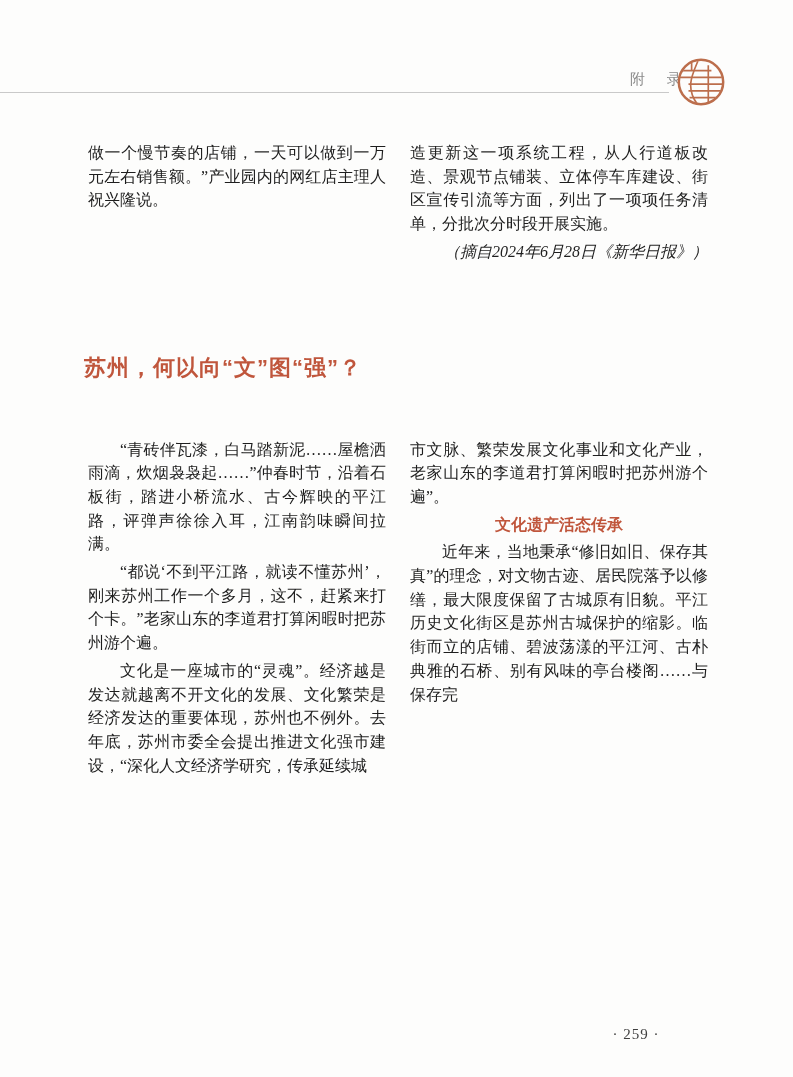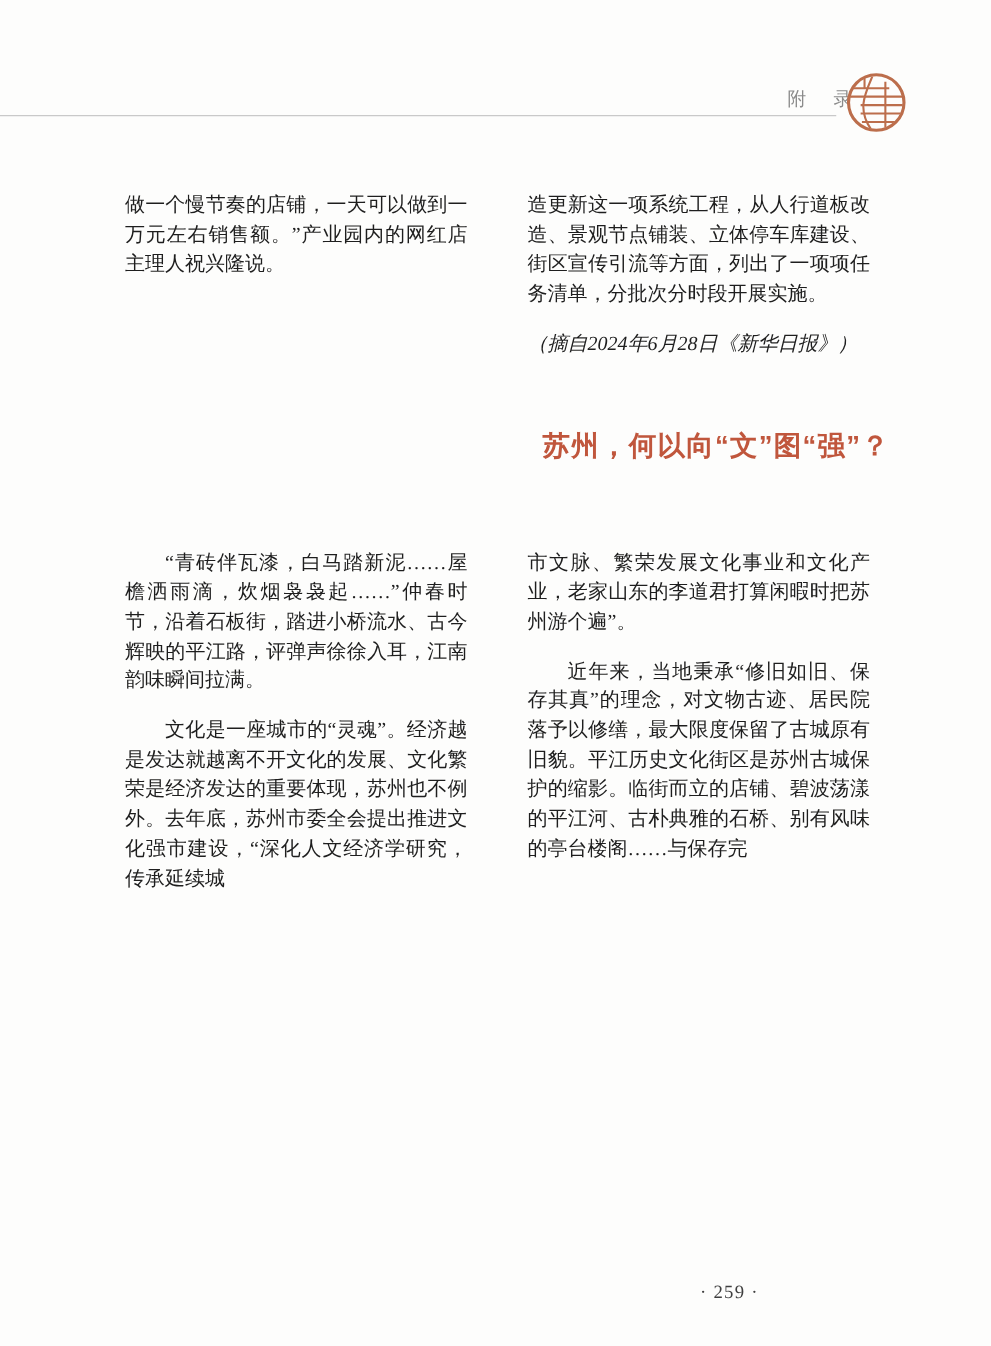--- a/index.html
+++ b/index.html
@@ -27,41 +27,41 @@
     width:50px; height:50px;
   }
 
   .content { position:absolute; left:84px; top:137px; width:628px; }
   .columns { display:flex; gap:16px; }
   .col {
     width:306px;
     font-size:16px; line-height:23.7px;
     text-align:justify;
   }
-  p.para { margin:16px; }
+  p.para { margin:4px; }
   p.para.indent { text-indent:2em; }
-  p.para.attribution { text-align:left; font-style:italic; margin-top:0; }
+  p.para.attribution { text-align:right; font-style:italic; margin-top:0; }
   p.para.subheading {
     text-align:center; text-indent:0;
     color:var(--accent); font-weight:bold;
     font-family:"Liberation Sans","DejaVu Sans",sans-serif;
   }
 
   .article-title {
-    margin:38px 0 51px 0;
-    text-align:right;
+    margin:85px 0 51px 0;
+    text-align:left;
     font-size:22px; font-weight:bold;
     letter-spacing:1px;
     color:var(--accent);
     font-family:"Liberation Sans","DejaVu Sans",sans-serif;
   }
 
   .page-number {
     position:absolute; top:1026px; left:560px; width:152px;
-    text-align:left;
+    text-align:center;
     font-size:15px; color:#3f3f3f; letter-spacing:1px;
   }
 </style>
 </head>
 <body>
 
 <div class="header-rule"></div>
 <div class="header-label">附 录</div>
 <svg class="seal" viewBox="0 0 48 48" aria-hidden="true">
   <defs>
@@ -92,23 +92,25 @@
         <p class="para">造更新这一项系统工程，从人行道板改造、景观节点铺装、立体停车库建设、街区宣传引流等方面，列出了一项项任务清单，分批次分时段开展实施。</p>
         <p class="para attribution">（摘自2024年6月28日《新华日报》）</p>
       </div>
   </div>
 
   <h1 class="article-title">苏州，何以向“文”图“强”？</h1>
 
   <div class="columns">
     <div class="col">
         <p class="para indent">“青砖伴瓦漆，白马踏新泥……屋檐洒雨滴，炊烟袅袅起……”仲春时节，沿着石板街，踏进小桥流水、古今辉映的平江路，评弹声徐徐入耳，江南韵味瞬间拉满。</p>
+        <p class="para indent">“都说‘不到平江路，就读不懂苏州’，刚来苏州工作一个多月，这不，赶紧来打个卡。”老家山东的李道君打算闲暇时把苏州游个遍。</p>
         <p class="para indent">文化是一座城市的“灵魂”。经济越是发达就越离不开文化的发展、文化繁荣是经济发达的重要体现，苏州也不例外。去年底，苏州市委全会提出推进文化强市建设，“深化人文经济学研究，传承延续城</p>
       </div>
     <div class="col">
         <p class="para">市文脉、繁荣发展文化事业和文化产业，老家山东的李道君打算闲暇时把苏州游个遍”。</p>
+        <p class="para subheading">文化遗产活态传承</p>
         <p class="para indent">近年来，当地秉承“修旧如旧、保存其真”的理念，对文物古迹、居民院落予以修缮，最大限度保留了古城原有旧貌。平江历史文化街区是苏州古城保护的缩影。临街而立的店铺、碧波荡漾的平江河、古朴典雅的石桥、别有风味的亭台楼阁……与保存完</p>
       </div>
   </div>
 
 </div>
 
 <div class="page-number">· 259 ·</div>
 
 </body></html>

